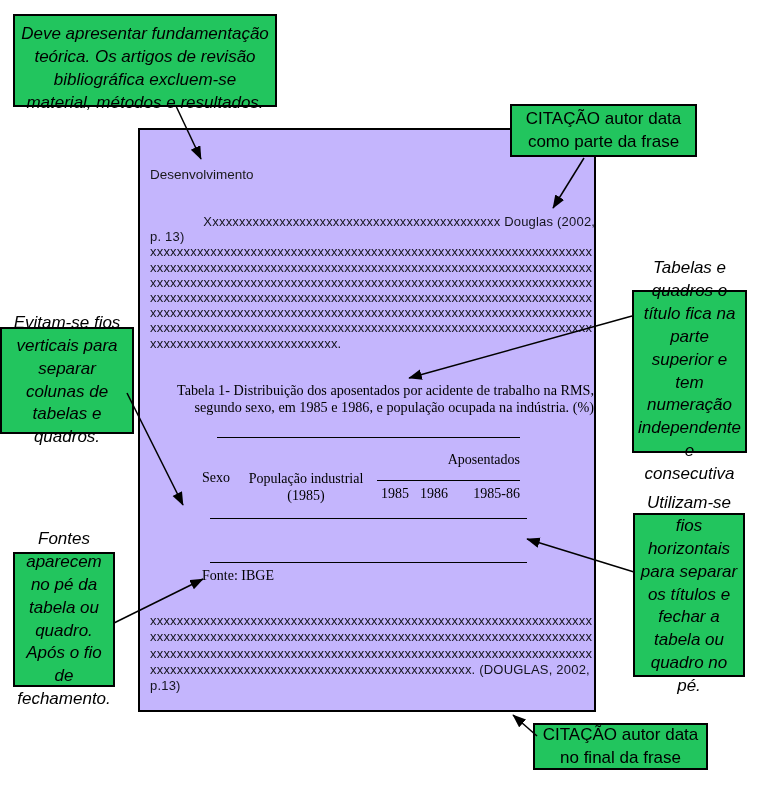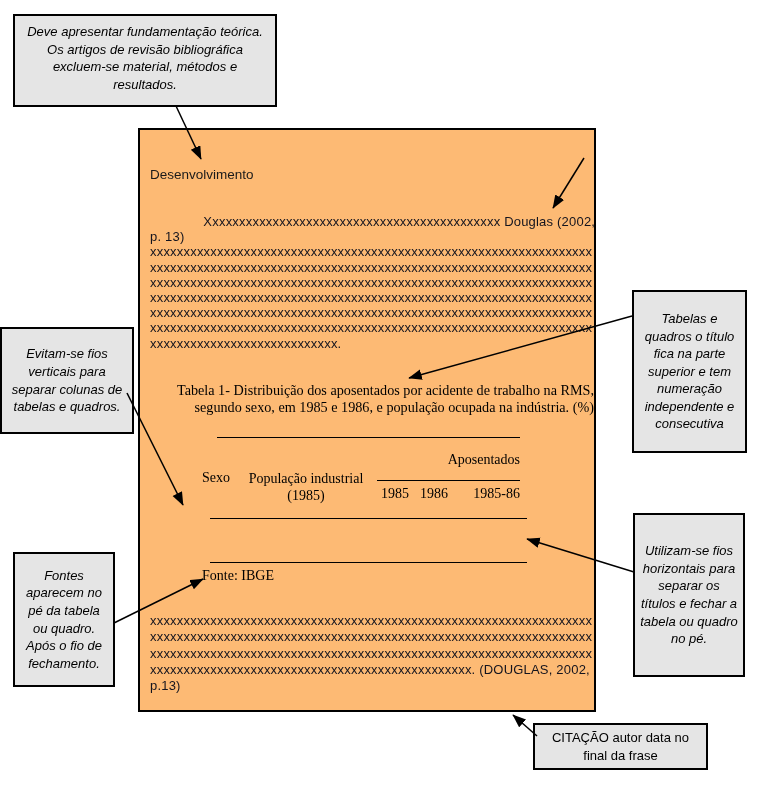--- a/index.html
+++ b/index.html
@@ -1,20 +1,20 @@
 <!DOCTYPE html>
 <html><head>
 <meta charset="utf-8">
 <style>
   html,body{margin:0;padding:0;background:#ffffff;}
   body{font-family:"Liberation Sans", sans-serif; color:#111;}
   .canvas{position:relative;width:759px;height:785px;background:#fff;overflow:hidden;}
 
   
-  .page{position:absolute;left:138px;top:128px;width:458px;height:584px;background:#fdba74;border:2px solid #000;z-index:1;box-sizing:border-box;}
+  .page{position:absolute;left:138px;top:128px;width:458px;height:584px;background:#c4b5fd;border:2px solid #000;z-index:1;box-sizing:border-box;}
   .page-heading{position:absolute;left:10px;top:37px;font-size:13.5px;color:#1a1a1a;}
   .para{position:absolute;left:10px;font-size:13px;color:#14141e;letter-spacing:0.2px;}
   .para .pline{white-space:pre;}
   .para1{top:84px;line-height:15.2px;}
   .para2{top:483px;line-height:16.3px;}
 
   
   .tbl-title{position:absolute;left:0;top:252px;width:100%;text-align:right;font-family:"Liberation Serif", serif;font-size:14.2px;line-height:17px;color:#000;}
   .tbl{position:absolute;left:62px;top:300px;width:330px;height:170px;font-family:"Liberation Serif", serif;font-size:14px;color:#000;}
   .rule{position:absolute;height:0;border-top:1.5px solid #000;}
@@ -32,23 +32,23 @@
   .trows{position:absolute;left:0;top:91px;}
   .trow{display:flex;height:17px;}
   .trow span:nth-child(1){width:85px;text-align:left;}
   .trow span:nth-child(2){width:90px;text-align:left;}
   .trow span:nth-child(3){width:32px;text-align:right;}
   .trow span:nth-child(4){width:39px;text-align:right;}
   .trow span:nth-child(5){width:38px;text-align:right;}
   .tbl-source{position:absolute;left:0;top:138px;}
 
   
-  .callout{position:absolute;background:#e5e5e5;border:2px solid #000;box-sizing:border-box;z-index:2;
+  .callout{position:absolute;background:#22c55e;border:2px solid #000;box-sizing:border-box;z-index:2;
            display:flex;align-items:center;justify-content:center;text-align:center;padding:3px 5px;
-           font-size:13px;line-height:1.35;color:#000;}
+           font-size:17px;line-height:1.35;color:#000;}
   .callout.italic{font-style:italic;}
   .co-deve{left:13px;top:14px;width:264px;height:93px;align-items:flex-start;padding-top:7px;}
   .co-cit-top{left:510px;top:104px;width:187px;height:53px;}
   .co-tabelas{left:632px;top:290px;width:115px;height:163px;}
   .co-evitam{left:0;top:327px;width:134px;height:107px;}
   .co-fontes{left:13px;top:552px;width:102px;height:135px;}
   .co-utilizam{left:633px;top:513px;width:112px;height:164px;}
   .co-cit-bot{left:533px;top:723px;width:175px;height:47px;}
 
   
@@ -101,20 +101,21 @@
     <div class="para para2">
         <div class="pline">xxxxxxxxxxxxxxxxxxxxxxxxxxxxxxxxxxxxxxxxxxxxxxxxxxxxxxxxxxxxxxxxxx</div>
         <div class="pline">xxxxxxxxxxxxxxxxxxxxxxxxxxxxxxxxxxxxxxxxxxxxxxxxxxxxxxxxxxxxxxxxxx</div>
         <div class="pline">xxxxxxxxxxxxxxxxxxxxxxxxxxxxxxxxxxxxxxxxxxxxxxxxxxxxxxxxxxxxxxxxxx</div>
         <div class="pline">xxxxxxxxxxxxxxxxxxxxxxxxxxxxxxxxxxxxxxxxxxxxxxxx. (DOUGLAS, 2002,</div>
         <div class="pline">p.13)</div>
       </div>
   </div>
 
   <div class="callout italic co-deve">Deve apresentar fundamentação teórica. Os artigos de revisão bibliográfica  excluem-se material, métodos e resultados.</div>
+  <div class="callout co-cit-top">CITAÇÃO autor data como parte da frase</div>
   <div class="callout italic co-tabelas">Tabelas e quadros o título fica na parte superior e tem numeração independente e consecutiva</div>
   <div class="callout italic co-evitam">Evitam-se fios verticais para separar colunas de tabelas e quadros.</div>
   <div class="callout italic co-fontes">Fontes aparecem no pé da tabela ou quadro. Após o fio de fechamento.</div>
   <div class="callout co-cit-bot">CITAÇÃO autor data no final da frase</div>
   <div class="callout italic co-utilizam">Utilizam-se fios horizontais para separar os títulos e fechar a tabela ou quadro no pé.</div>
 
   <svg class="arrows" width="759" height="785" viewBox="0 0 759 785">
     <defs>
       <marker id="ah" markerWidth="10" markerHeight="8" refX="8.5" refY="3.5" orient="auto">
         <polygon points="0 0, 9 3.5, 0 7" fill="#000"></polygon>

